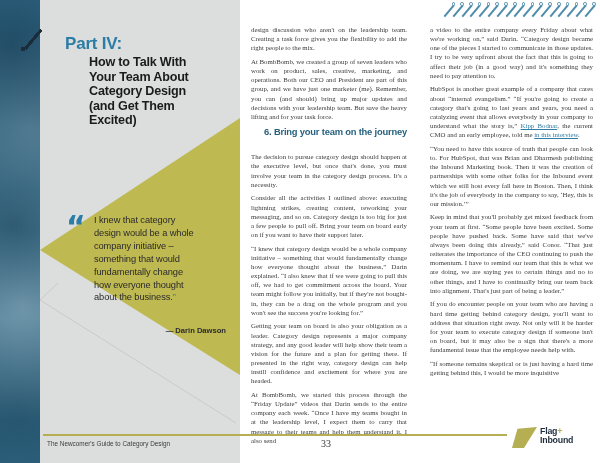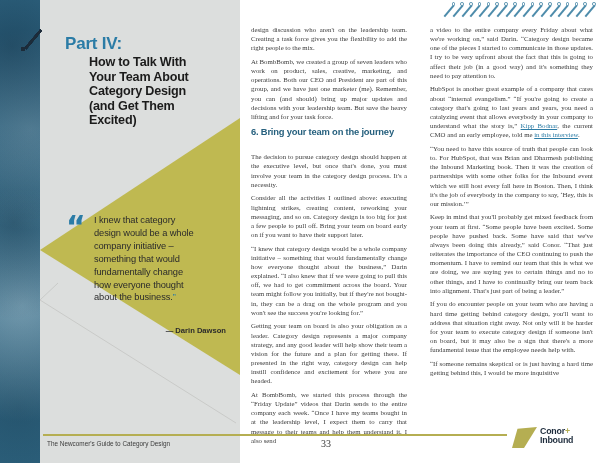--- a/index.html
+++ b/index.html
@@ -35,21 +35,21 @@
     color:#2b2b2b;padding-right:2px;}
 
   
   .bodycol{position:absolute;top:25px;color:#3b3b3b;
     font-family:"Liberation Serif",serif;font-size:6.8px;line-height:9.15px;
     text-align:justify;}
   .col1{left:251px;width:156px;}
   .col2{left:430px;width:163px;}
   .bodycol p{margin:0 0 4.5px 0;}
   .bodycol h2{margin:6px 0 16px 0;font-family:"Liberation Sans",sans-serif;
-    font-size:9.4px;font-weight:bold;color:#26607e;letter-spacing:-.2px;text-align:left;}
+    font-size:9.4px;font-weight:bold;color:#26607e;letter-spacing:-.2px;text-align:right;}
   .body-link{color:#2e7da6;text-decoration:underline;cursor:pointer;}
 
   
   .top-coils{position:absolute;left:452px;top:2px;display:flex;gap:6.8px;}
   .coil-top{position:relative;width:2px;height:20px;flex:0 0 auto;}
   .coil-top i{position:absolute;left:1px;top:3px;width:1.7px;height:15px;background:#4e8cab;
     transform-origin:50% 0;transform:rotate(40deg);display:block;}
   .coil-top b{position:absolute;left:-.5px;top:0;width:3.6px;height:3.6px;border:1.1px solid #4e8cab;
     border-radius:50%;box-sizing:border-box;display:block;background:#fff;}
 
@@ -195,18 +195,18 @@
     </div>
   <div class="left-coils"><span class="coil-left"><i></i><b></b></span><span class="coil-left"><i></i><b></b></span><span class="coil-left"><i></i><b></b></span><span class="coil-left"><i></i><b></b></span><span class="coil-left"><i></i><b></b></span><span class="coil-left"><i></i><b></b></span><span class="coil-left"><i></i><b></b></span><span class="coil-left"><i></i><b></b></span><span class="coil-left"><i></i><b></b></span><span class="coil-left"><i></i><b></b></span><span class="coil-left"><i></i><b></b></span><span class="coil-left"><i></i><b></b></span><span class="coil-left"><i></i><b></b></span><span class="coil-left"><i></i><b></b></span><span class="coil-left"><i></i><b></b></span><span class="coil-left"><i></i><b></b></span></div>
 
   <div class="footer-rule"></div>
   <div class="footer-book-title">The Newcomer's Guide to Category Design</div>
   <div class="footer-page-number">33</div>
 
   <div class="brand-logo">
     <div class="flag-icon"></div>
     <div class="logo-text">
-      <div><span>Conor</span><span class="logo-plus">+</span></div>
+      <div><span>Flag</span><span class="logo-plus">+</span></div>
       <div>Inbound</div>
     </div>
   </div>
 
 </div>
 
 </body></html>

